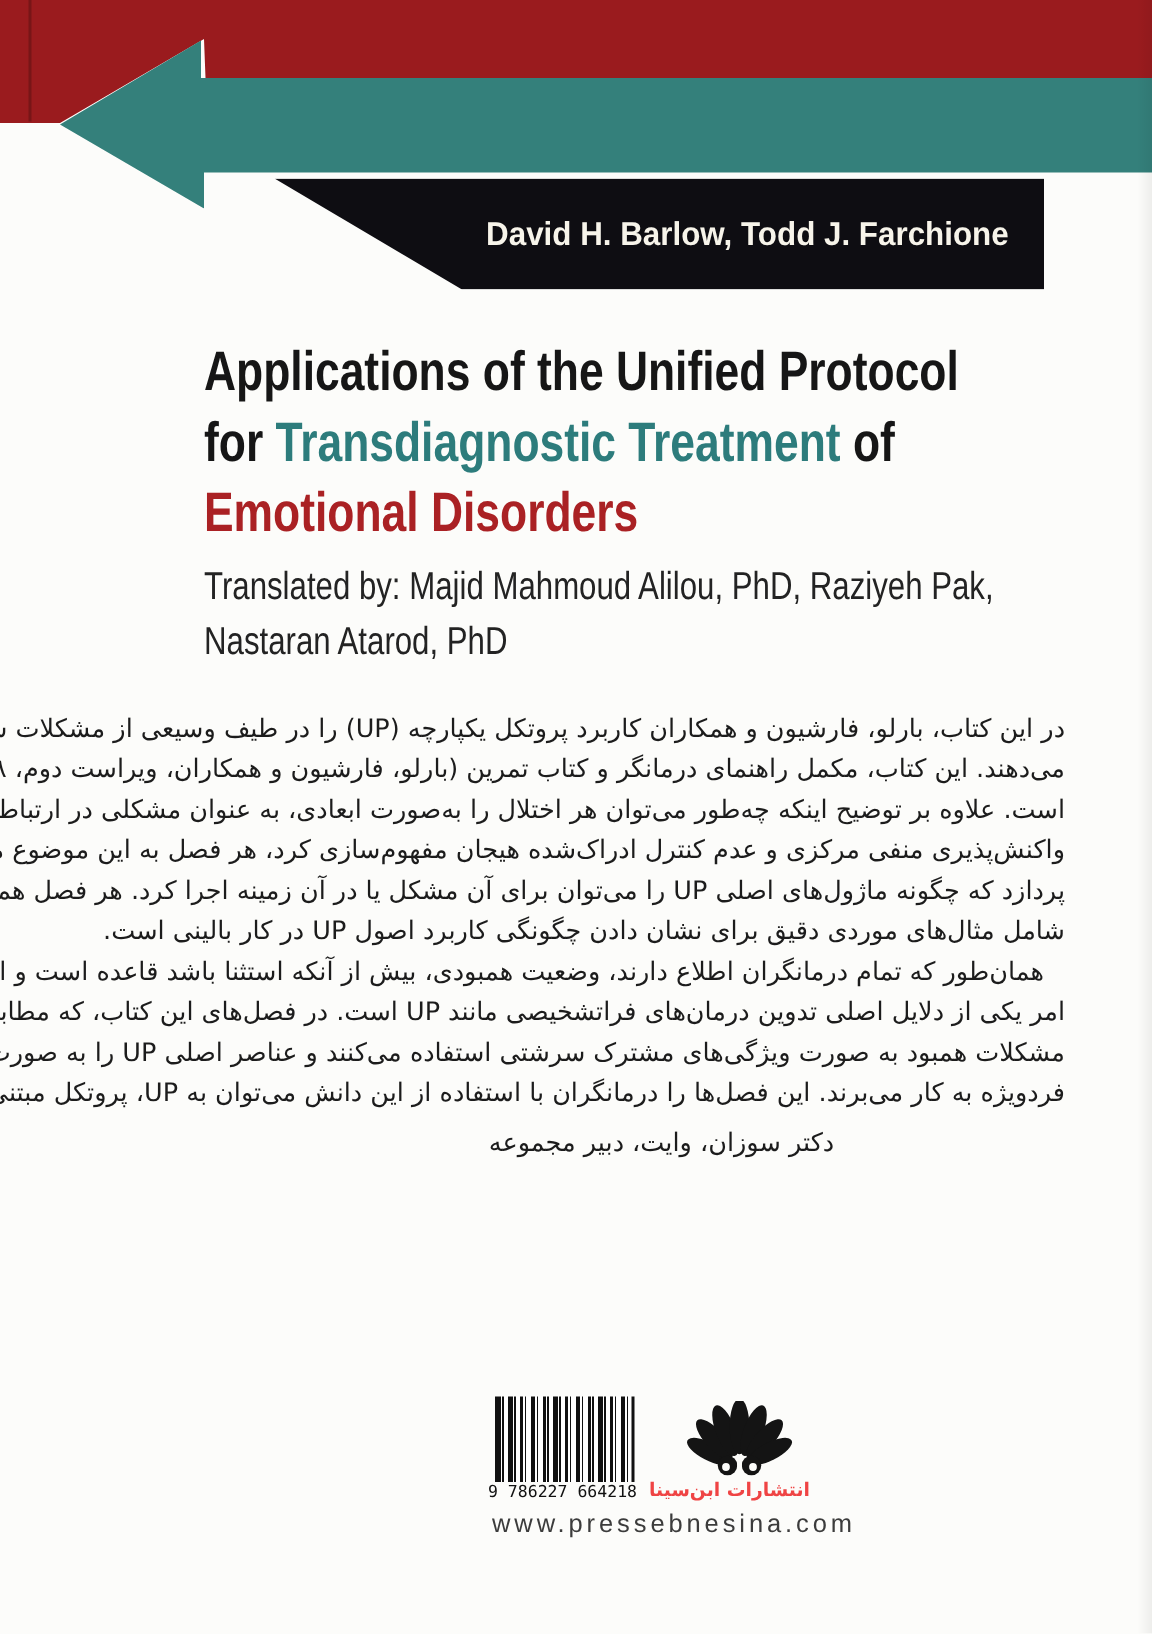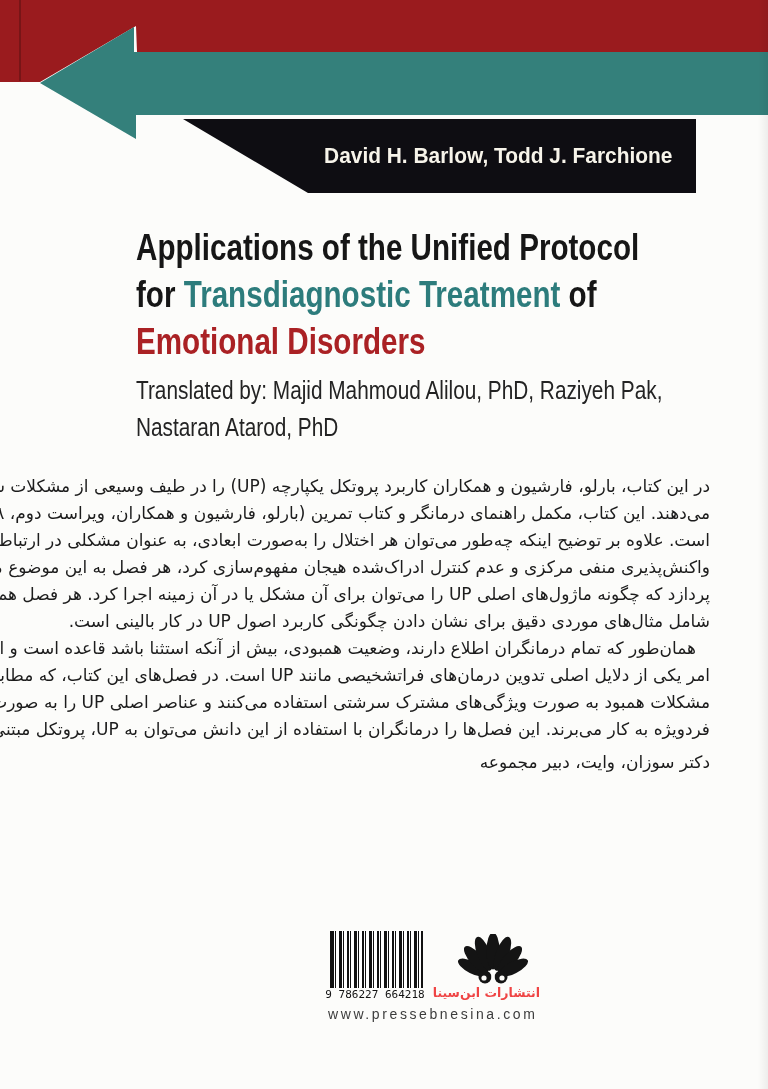--- a/index.html
+++ b/index.html
@@ -59,21 +59,21 @@
 
   
   .fa-block{
     left:110px;top:473px;width:600px;
     font-family:"DejaVu Sans",sans-serif;
     font-size:17px;color:#1c1c1c;
   }
   .fa-line{height:27px;line-height:27px;white-space:nowrap;text-align:right;}
   .fa-indent{padding-right:14px;}
   .fa-last{text-align:left;margin-left:38px;}
-  .fa-attrib{height:27px;line-height:27px;margin-top:6px;text-align:right;padding-left:62px;white-space:nowrap;}
+  .fa-attrib{height:27px;line-height:27px;margin-top:6px;text-align:center;padding-left:62px;white-space:nowrap;}
 
   
   .barcode{
     left:330px;top:931px;width:89px;height:57px;
     border-left:2px solid #111;border-right:2px solid #111;
     background:repeating-linear-gradient(90deg,
       #111 0 2px,#fff 2px 3px,#111 3px 4px,#fff 4px 7px,
       #111 7px 10px,#fff 10px 11px,#111 11px 12px,#fff 12px 15px);
   }
   .isbn-digits{
@@ -82,21 +82,21 @@
     font-size:11px;color:#111;white-space:nowrap;
   }
   .publisher-logo{left:452px;top:934px;width:82px;height:50px;}
   .publisher-name{
     left:446px;top:985px;width:94px;text-align:center;
     font-family:"DejaVu Sans",sans-serif;
     font-size:12.5px;font-weight:bold;color:#ef4444;white-space:nowrap;
   }
   .website{
     left:328px;top:1006px;
-    font-size:14px;letter-spacing:2.6px;color:#3c3c3c;white-space:nowrap;
+    font-size:17px;letter-spacing:2.6px;color:#3c3c3c;white-space:nowrap;
   }
 </style>
 </head>
 <body style="--red: #9a1b1e; --teal: #34807b; --banner_black: #0e0d12; --title_teal: #2d7c7c; --title_red: #aa2124;">
 
 <div>
 
   <div class="abs red-band"></div>
   <div class="abs spine-line"></div>
   <div class="abs teal-arrow"></div>

